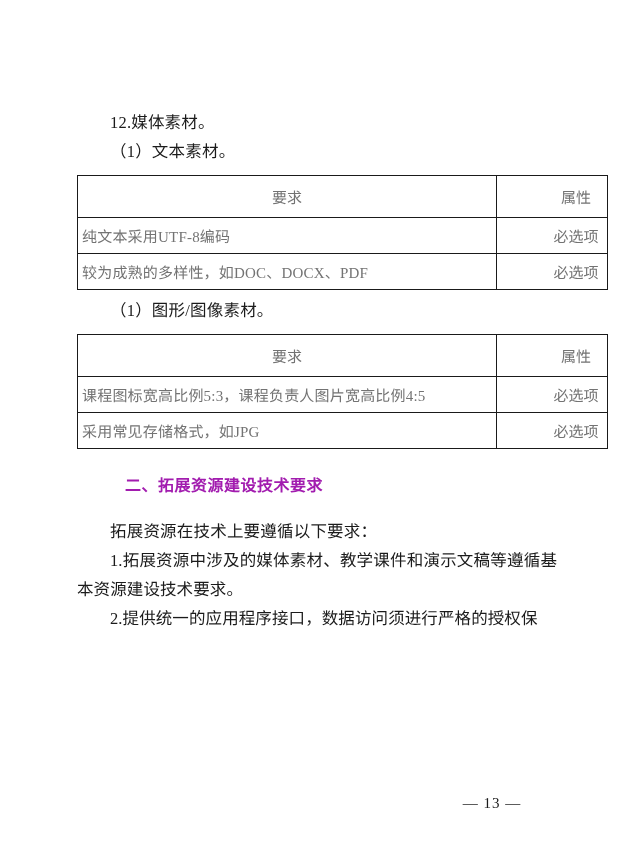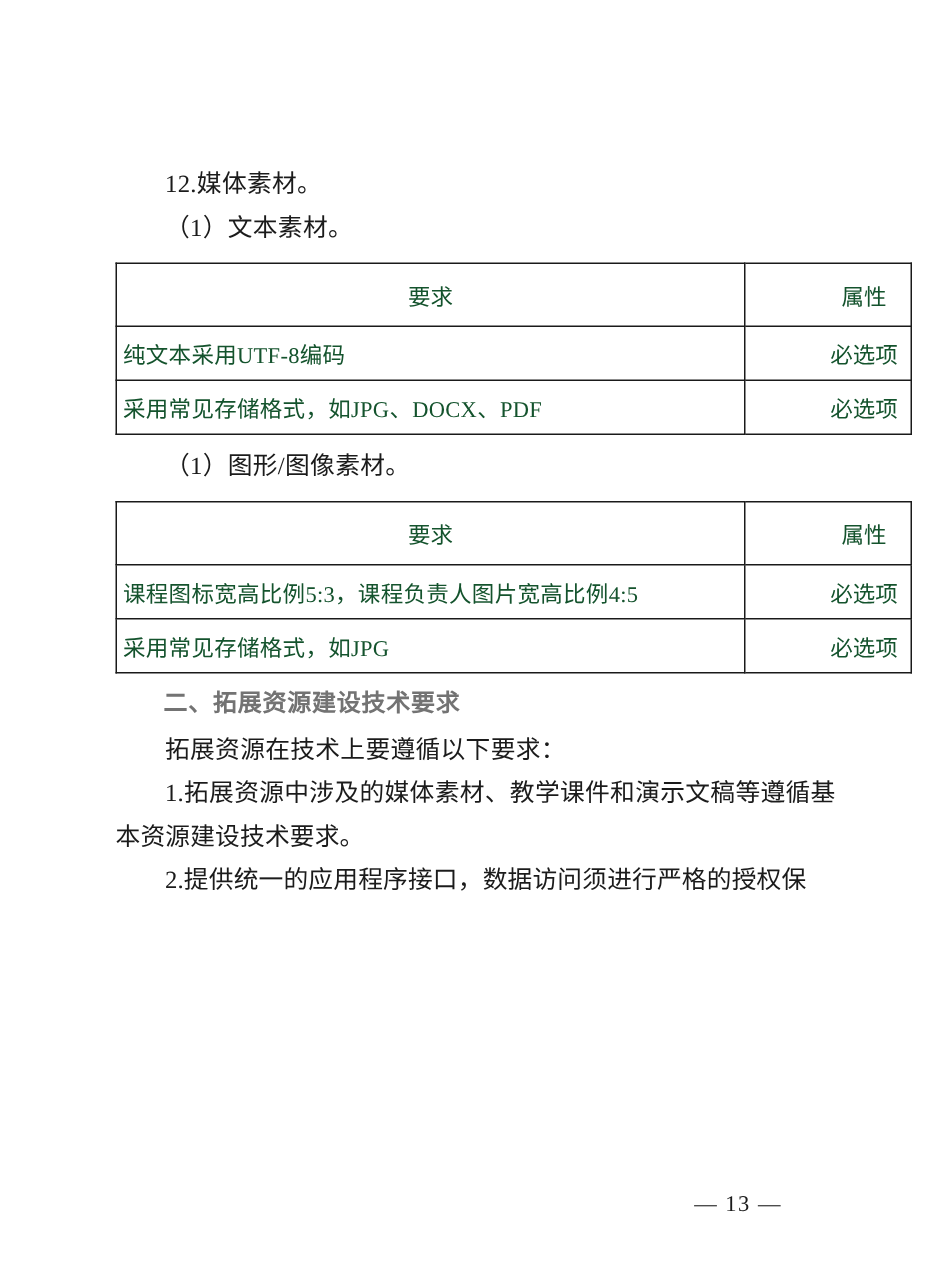--- a/index.html
+++ b/index.html
@@ -52,32 +52,32 @@
   }
 
   
   .heading {
     font-family: "Liberation Sans", "DejaVu Sans", sans-serif;
     font-weight: bold;
     font-size: 16px;
     line-height: 30px;
     letter-spacing: 0.5px;
     text-indent: 32px;
-    margin: 0;
-    color: #737373;
+    margin: 16px;
+    color: #a21caf;
   }
 
   
   table.req-table {
     border-collapse: collapse;
     width: 480px;
     table-layout: fixed;
     margin: 0;
     font-size: 15px;
-    color: #14532d;
+    color: #737373;
   }
   table.req-table td,
   table.req-table th {
     border: 1px solid #1a1a1a;
     padding: 0;
     font-weight: normal;
     vertical-align: middle;
   }
   table.req-table th.col-req,
   table.req-table td.col-req {
@@ -144,21 +144,21 @@
           <th class="col-req">要求</th>
           <th class="col-attr">属性</th>
         </tr>
       </thead>
       <tbody>
         <tr>
           <td class="col-req">纯文本采用UTF-8编码</td>
           <td class="col-attr">必选项</td>
         </tr>
         <tr>
-          <td class="col-req">采用常见存储格式，如JPG、DOCX、PDF</td>
+          <td class="col-req">较为成熟的多样性，如DOC、DOCX、PDF</td>
           <td class="col-attr">必选项</td>
         </tr>
       </tbody>
     </table>
 
     <div class="gap-after-table"></div>
 
     <p class="para indent2">（1）图形/图像素材。</p>
 
     <div class="gap-before-table"></div>

